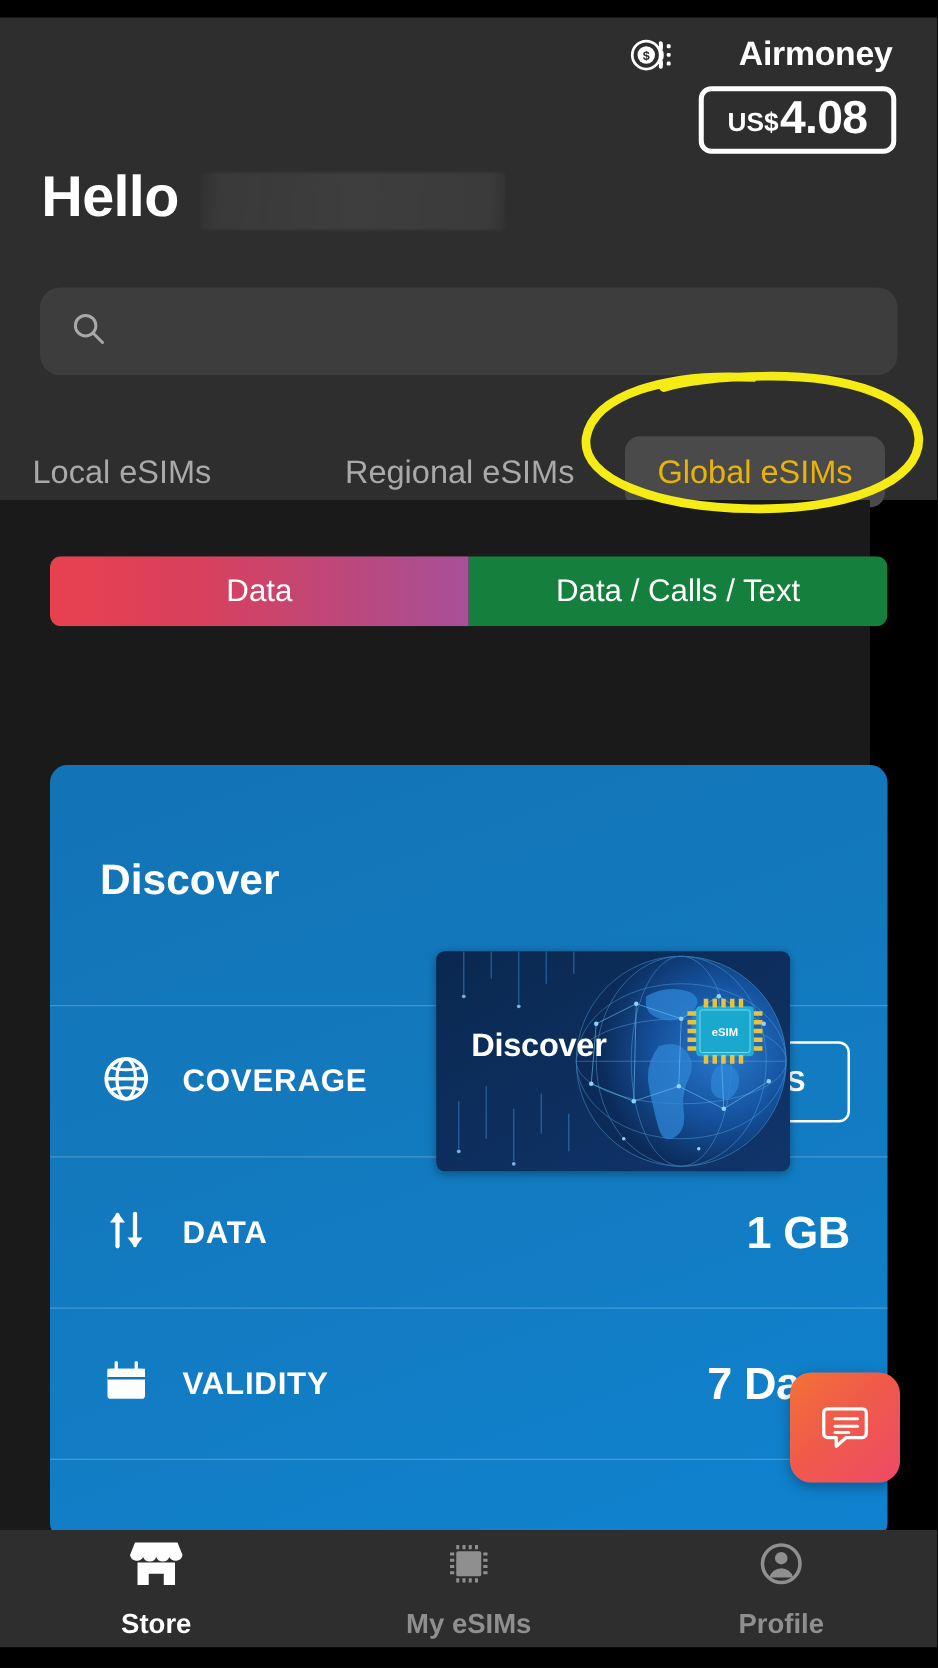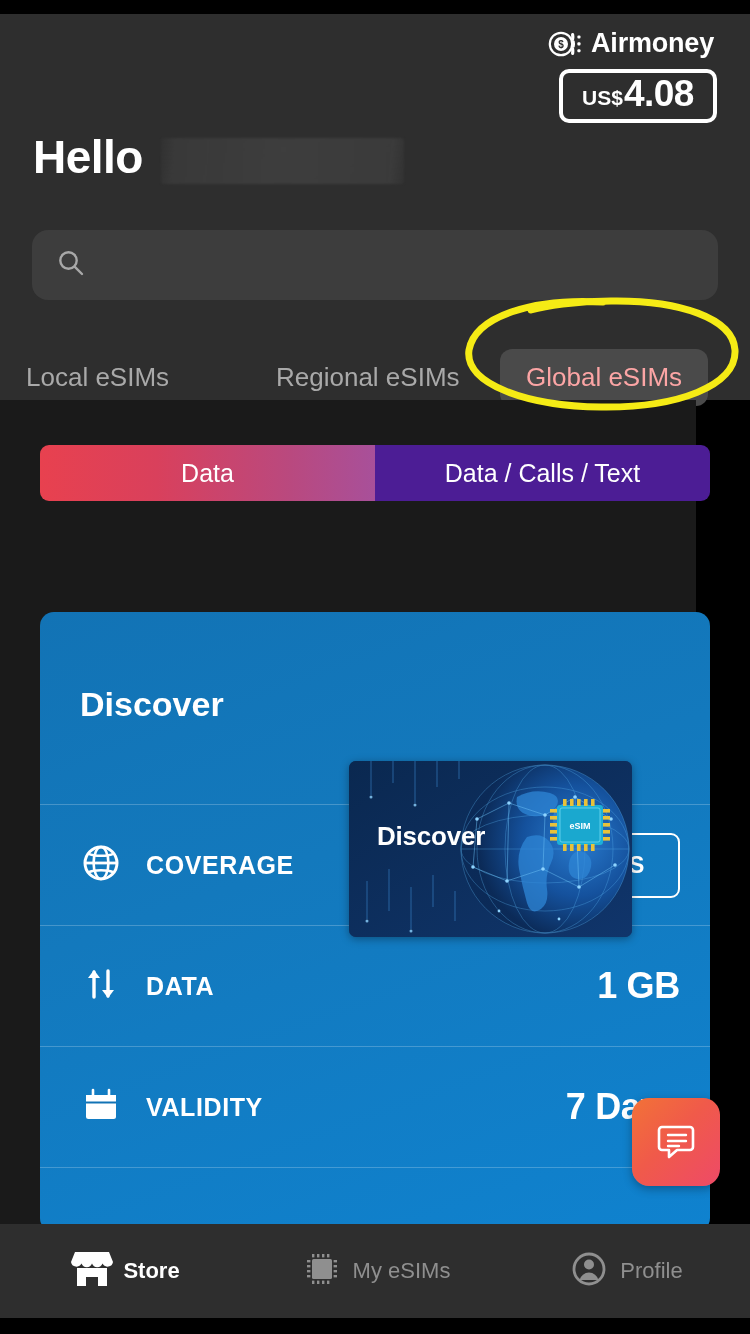--- a/index.html
+++ b/index.html
@@ -18,21 +18,21 @@
   .header {
     position:absolute; left:0; top:14px; width:750px; height:386px;
     background:#2e2e2e;
   }
 
   .airmoney-row {
     position:absolute; right:36px; top:14px;
     display:flex; align-items:center; gap:9px;
   }
   .airmoney-icon { display:flex; align-items:center; }
-  .airmoney-label { color:#fff; font-size:27px; font-weight:600; letter-spacing:-.2px; }
+  .airmoney-label { color:#fff; font-size:27px; font-weight:600; letter-spacing:-.2px;margin-left:44px; }
 
   .balance-pill {
     position:absolute; right:33px; top:55px;
     min-width:158px; height:54px;
     border:4px solid #ffffff; border-radius:10px;
     background:#2e2e2e;
     display:flex; align-items:baseline; justify-content:center; gap:1px;
     padding:0 18px;
   }
   .balance-cur { color:#fff; font-size:21px; font-weight:600; position:relative; top:-1px; }
@@ -54,38 +54,38 @@
     display:flex; align-items:center; padding:0 24px; gap:18px;
   }
   .search-placeholder { color:#a8a8a8; font-size:26px; white-space:nowrap; overflow:hidden; }
 
   .tabs { position:absolute; left:0; top:330px; width:750px; height:66px; display:flex; }
   .tab {
     flex:1; display:flex; align-items:center; justify-content:flex-start;
     font-size:26px; color:#a9a9a9;
   }
   .tab .tab-inner { padding:13px 26px; border-radius:12px; }
-  .tab.active .tab-inner { background:#4a4a4a; color:#fca5a5; }
+  .tab.active .tab-inner { background:#4a4a4a; color:#eab308; }
 
   
   .body-area {
     position:absolute; left:0; top:400px; width:696px; height:824px;
     background:#1a1a1a;
   }
 
   .segmented {
     position:absolute; left:40px; top:45px; width:670px; height:56px;
     border-radius:9px; overflow:hidden; display:flex;
   }
   .seg {
     flex:1; display:flex; align-items:center; justify-content:center;
     font-size:25px; color:#fff;
   }
   .seg.sel { background:linear-gradient(90deg,#e8414f 0%,#d9405c 35%,#b9497f 75%,#a8509a 100%); }
-  .seg.unsel { background:#4c1d95; }
+  .seg.unsel { background:#15803d; }
 
   
   .product-card {
     position:absolute; left:40px; top:212px; width:670px; height:620px;
     background:linear-gradient(160deg,#1273b5 0%,#1379bd 40%,#0f82cf 100%);
     border-radius:14px;
   }
   .card-head { position:relative; height:192px; }
   .card-title {
     position:absolute; left:40px; top:73px;
@@ -129,22 +129,22 @@
   }
 
   
   .annot { position:absolute; left:455px; top:288px; width:290px; height:125px; pointer-events:none; }
 
   
   .bottom-nav {
     position:absolute; left:0; top:1224px; width:750px; height:94px;
     background:#2e2e2e; display:flex;
   }
-  .nav-item { flex:1; display:flex; flex-direction:row; align-items:center; justify-content:center; gap:9px; }
-  .nav-label { font-size:22px; color:#8f8f8f; font-weight:400; }
+  .nav-item { flex:1; display:flex; flex-direction:column; align-items:center; justify-content:center; gap:9px; }
+  .nav-label { font-size:22px; color:#8f8f8f; font-weight:700; }
   .nav-item.active .nav-label { color:#fff; font-weight:700; }
   .bottom-black { position:absolute; left:0; top:1318px; width:750px; height:16px; background:#000; }
 </style>
 </head>
 <body>
 
 <div class="phone">
 
   <div class="status-strip"></div>
 

